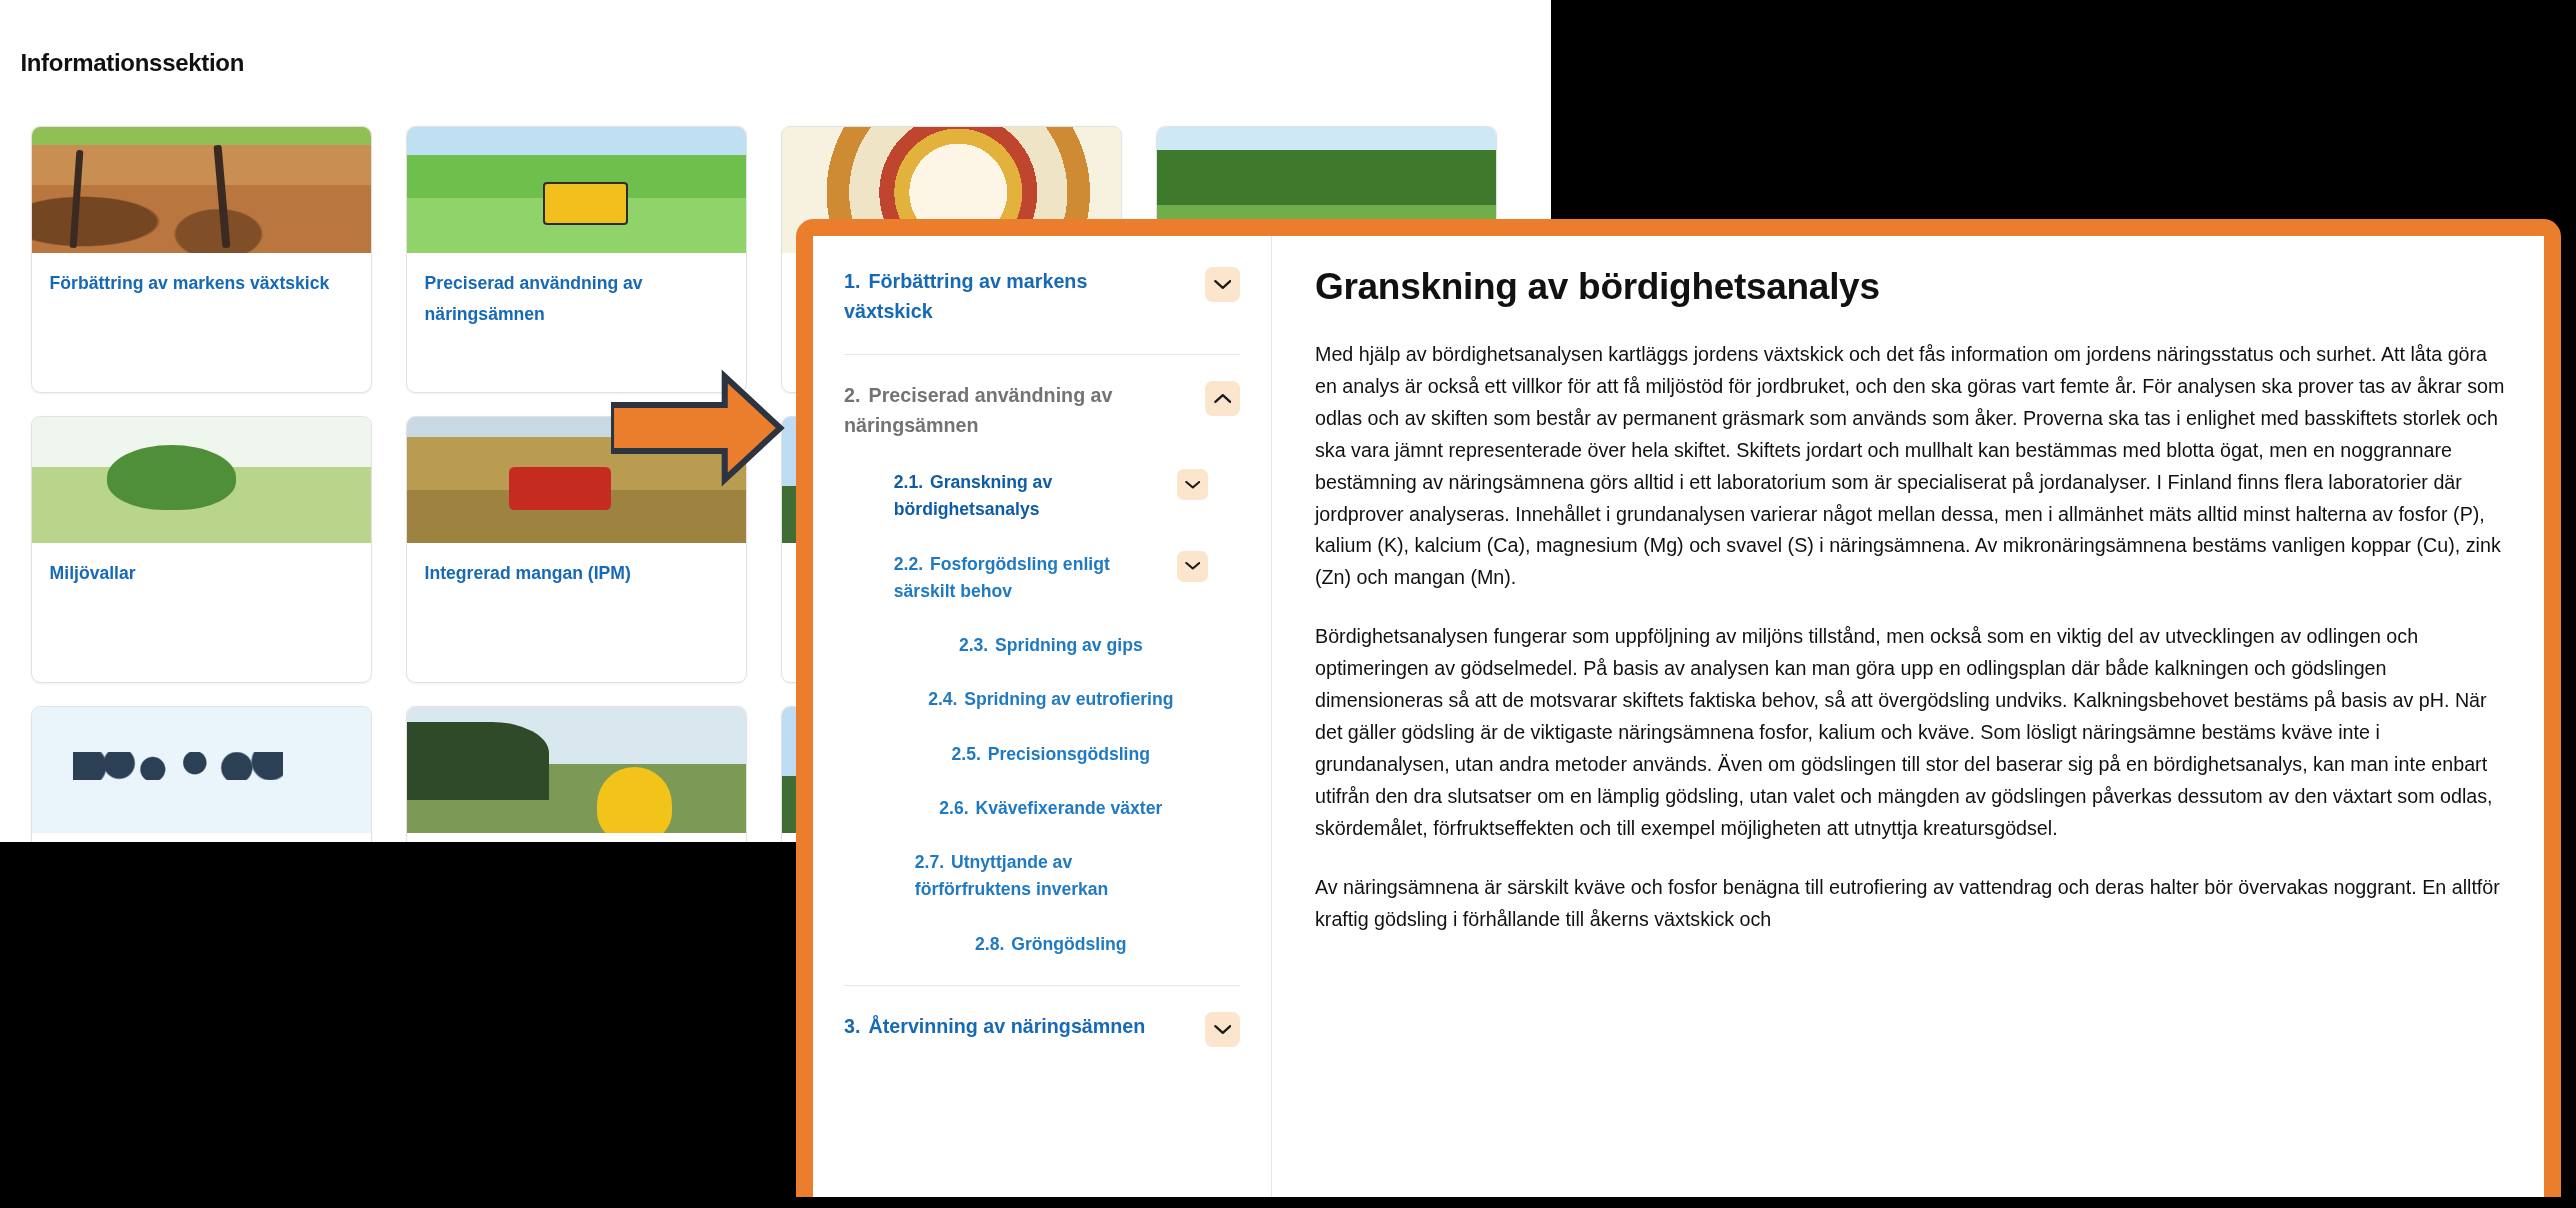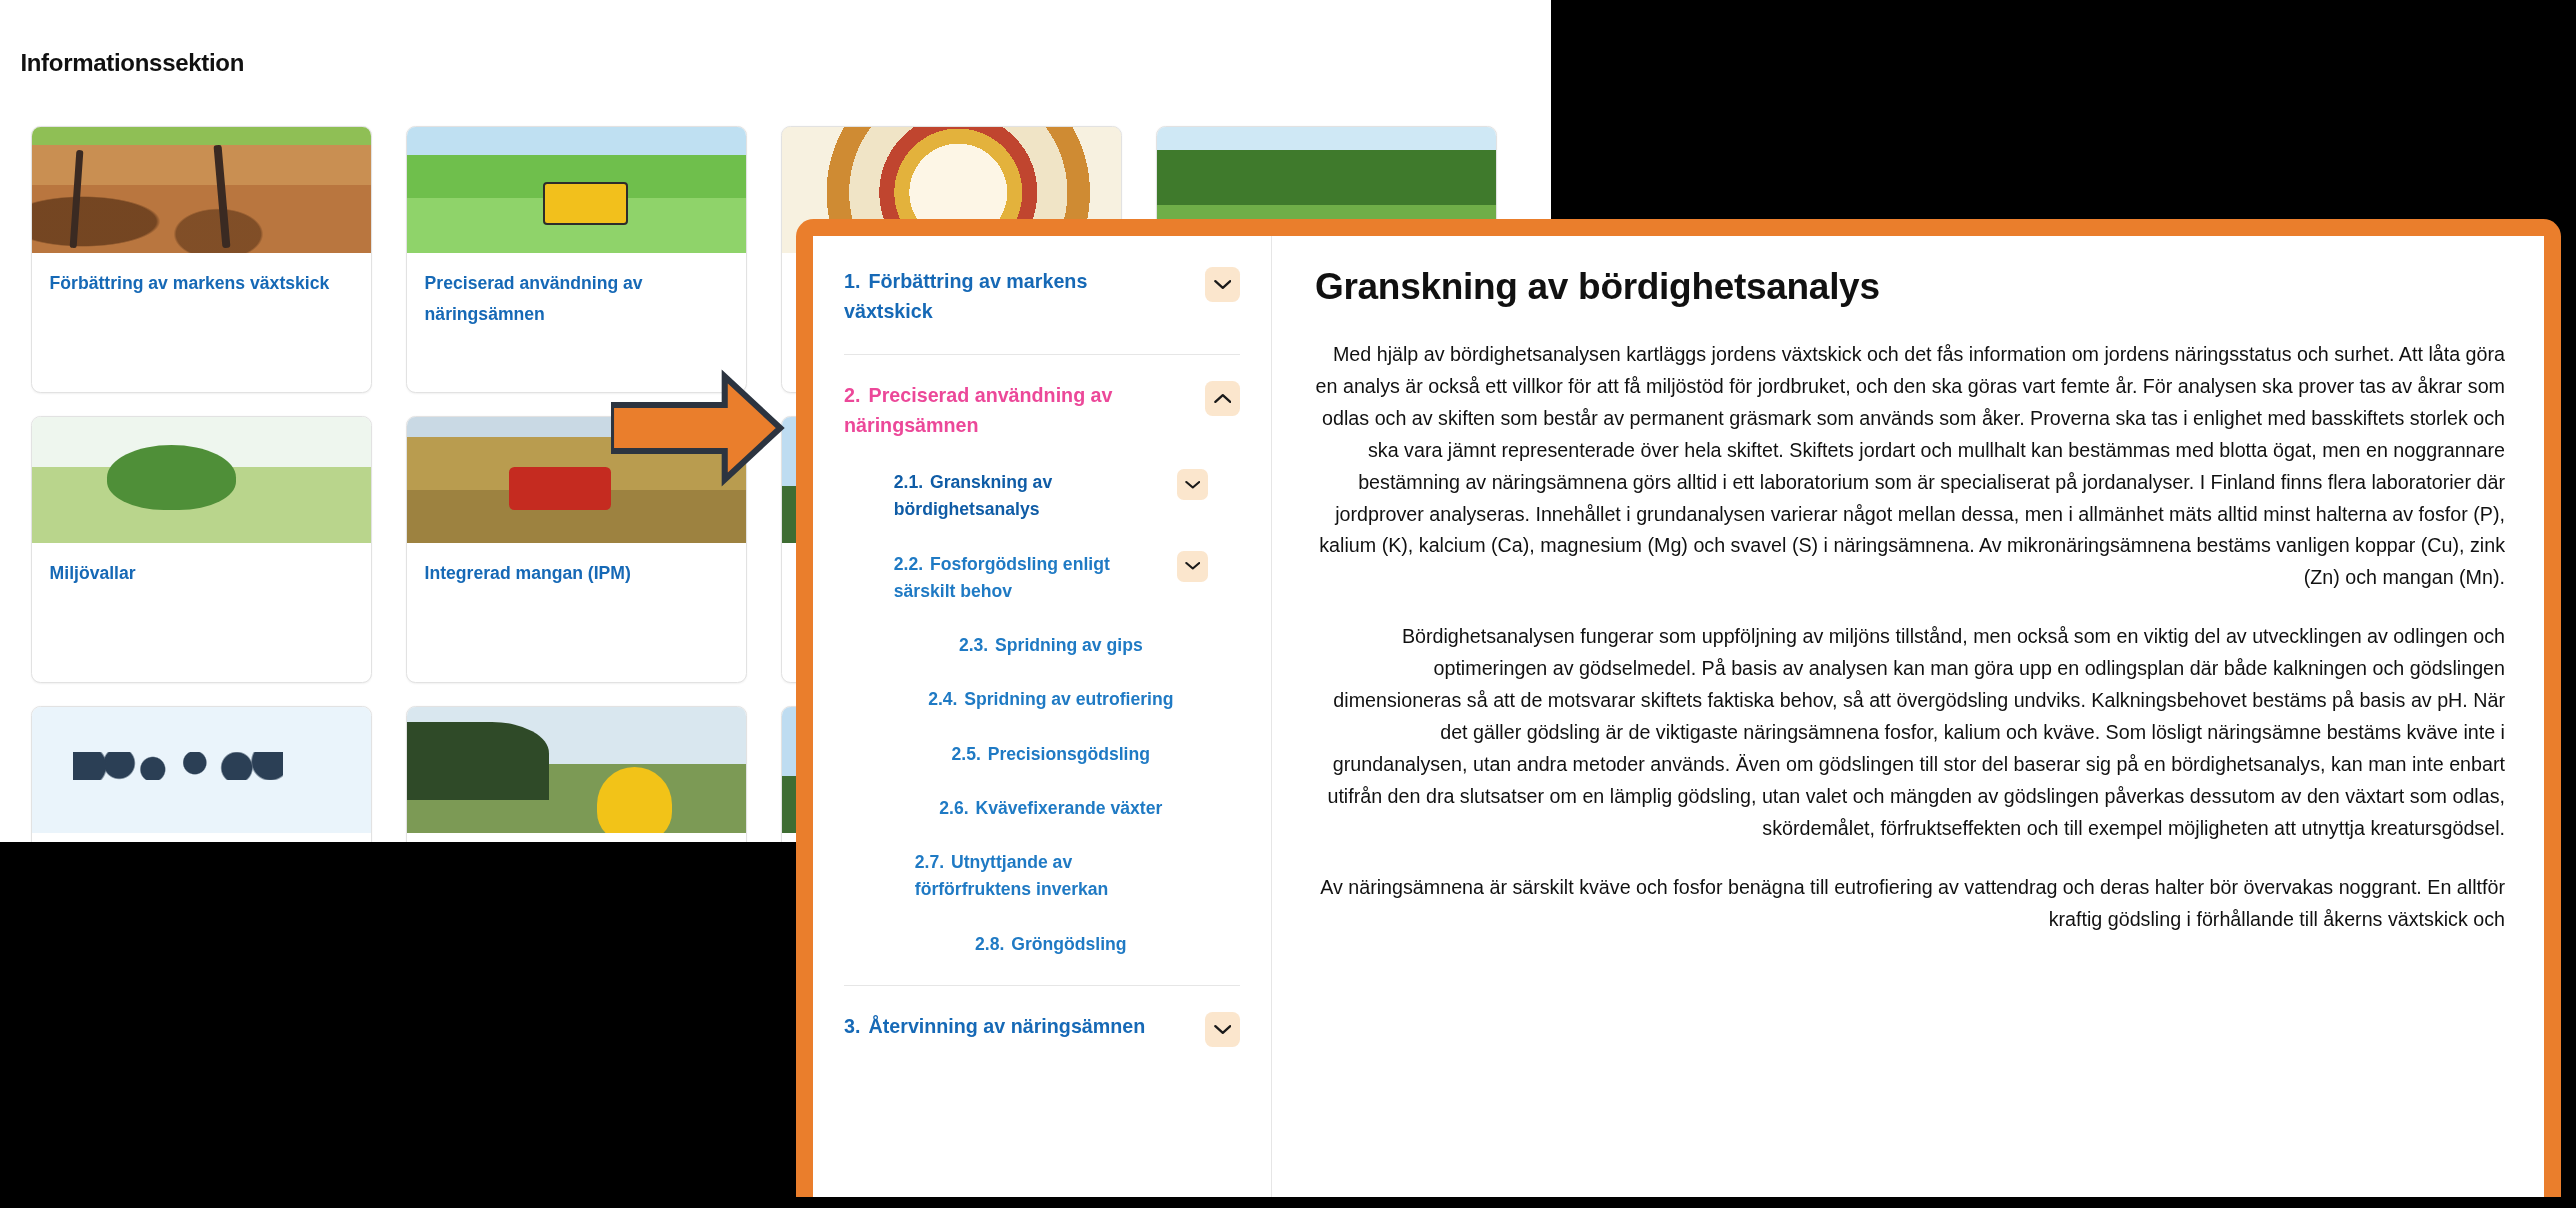--- a/index.html
+++ b/index.html
@@ -144,21 +144,21 @@
   }
   .nav-top{
     display:flex;align-items:flex-start;justify-content:space-between;
     gap:12.2px;
   }
   .nav-num-title{
     color:#1669b6;font-weight:bold;font-size:19.7px;line-height:1.52;
     max-width:319px;
   }
   .nav-num-title .num{margin-right:8.1px;}
-  .nav-num-title.active{color:#ec4899;}
+  .nav-num-title.active{color:#737373;}
   .chev{
     flex:0 0 auto;width:35px;height:35px;border-radius:7.5px;
     background:#fbe6cd;display:flex;align-items:center;justify-content:center;
     cursor:pointer;
   }
   .chev svg{display:block;}
   .nav-sep{height:0.7px;background:#e6e6e6;margin:27px 0 0 0;}
   .nav-section{padding:26px 0 0 0;}
   .sub-list{padding:28.5px 0 0 17.6px;}
   .sub-item{
@@ -178,21 +178,21 @@
   }
   
   #modal-content{
     flex:1;padding:30px 39px 0 43px;box-sizing:border-box;overflow:hidden;
   }
   #content-title{
     font-size:37px;font-weight:bold;color:#111;letter-spacing:-0.3px;
     margin:0 0 31px 0;
   }
   .para{
-    font-size:19.7px;line-height:1.62;color:#111;margin:0 0 27px 0;text-align:right;
+    font-size:19.7px;line-height:1.62;color:#111;margin:0 0 27px 0;
   }
 </style>
 </head>
 <body>
 
 <div id="page-bg">
 
   <div id="page-title">Informationssektion</div>
 
   <div class="card-grid">

